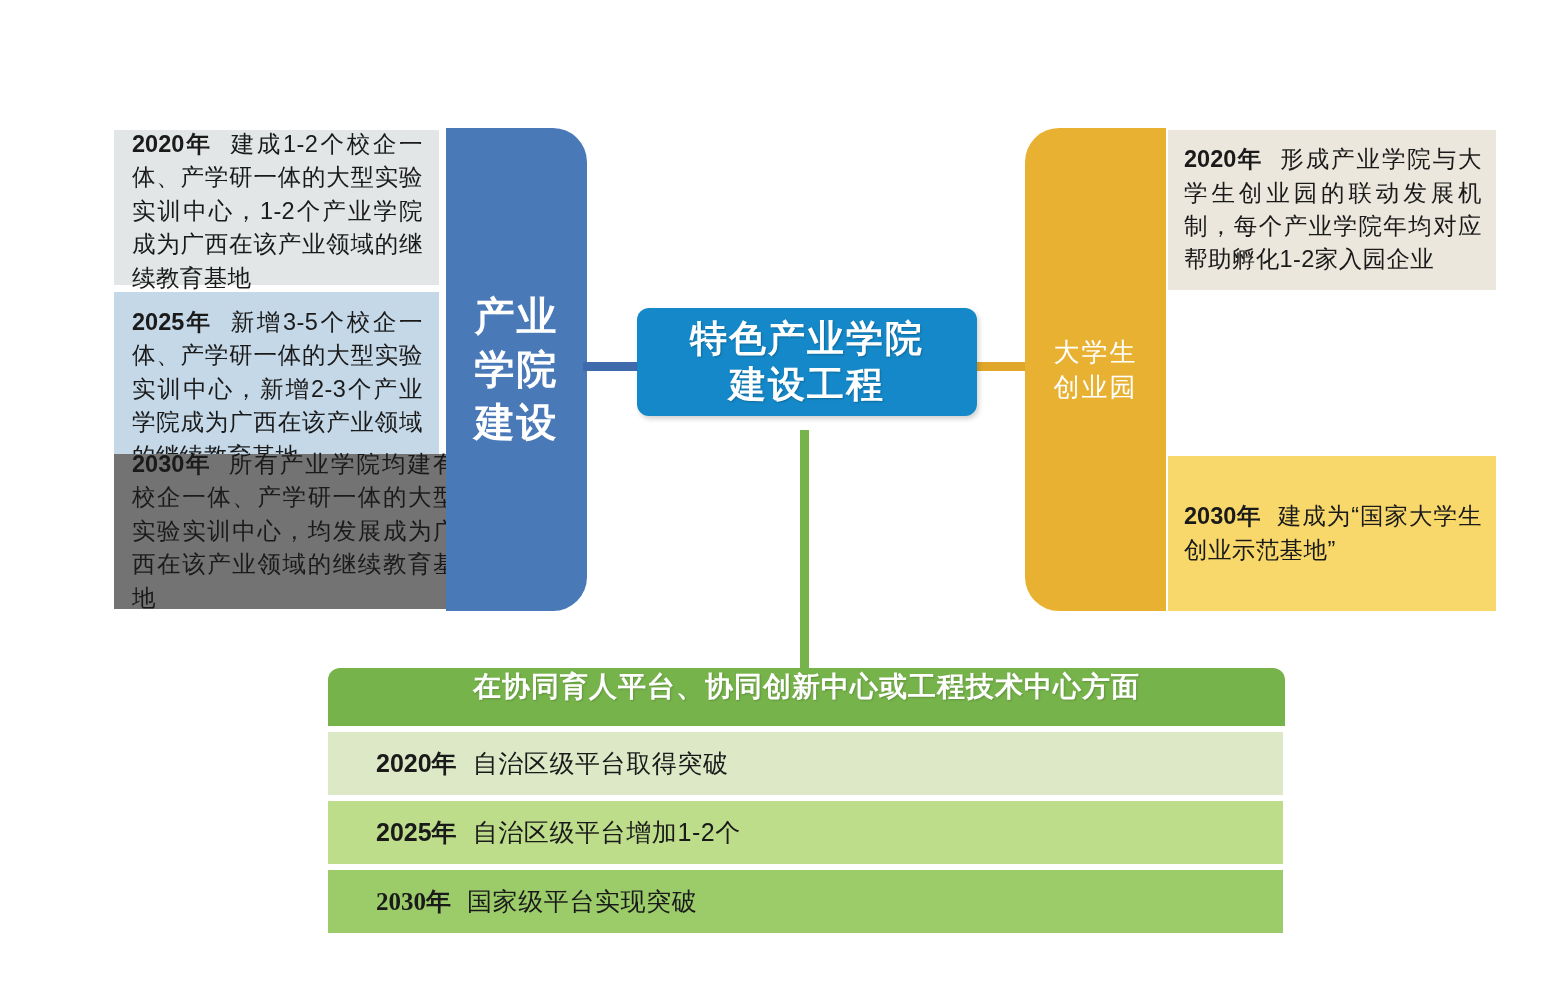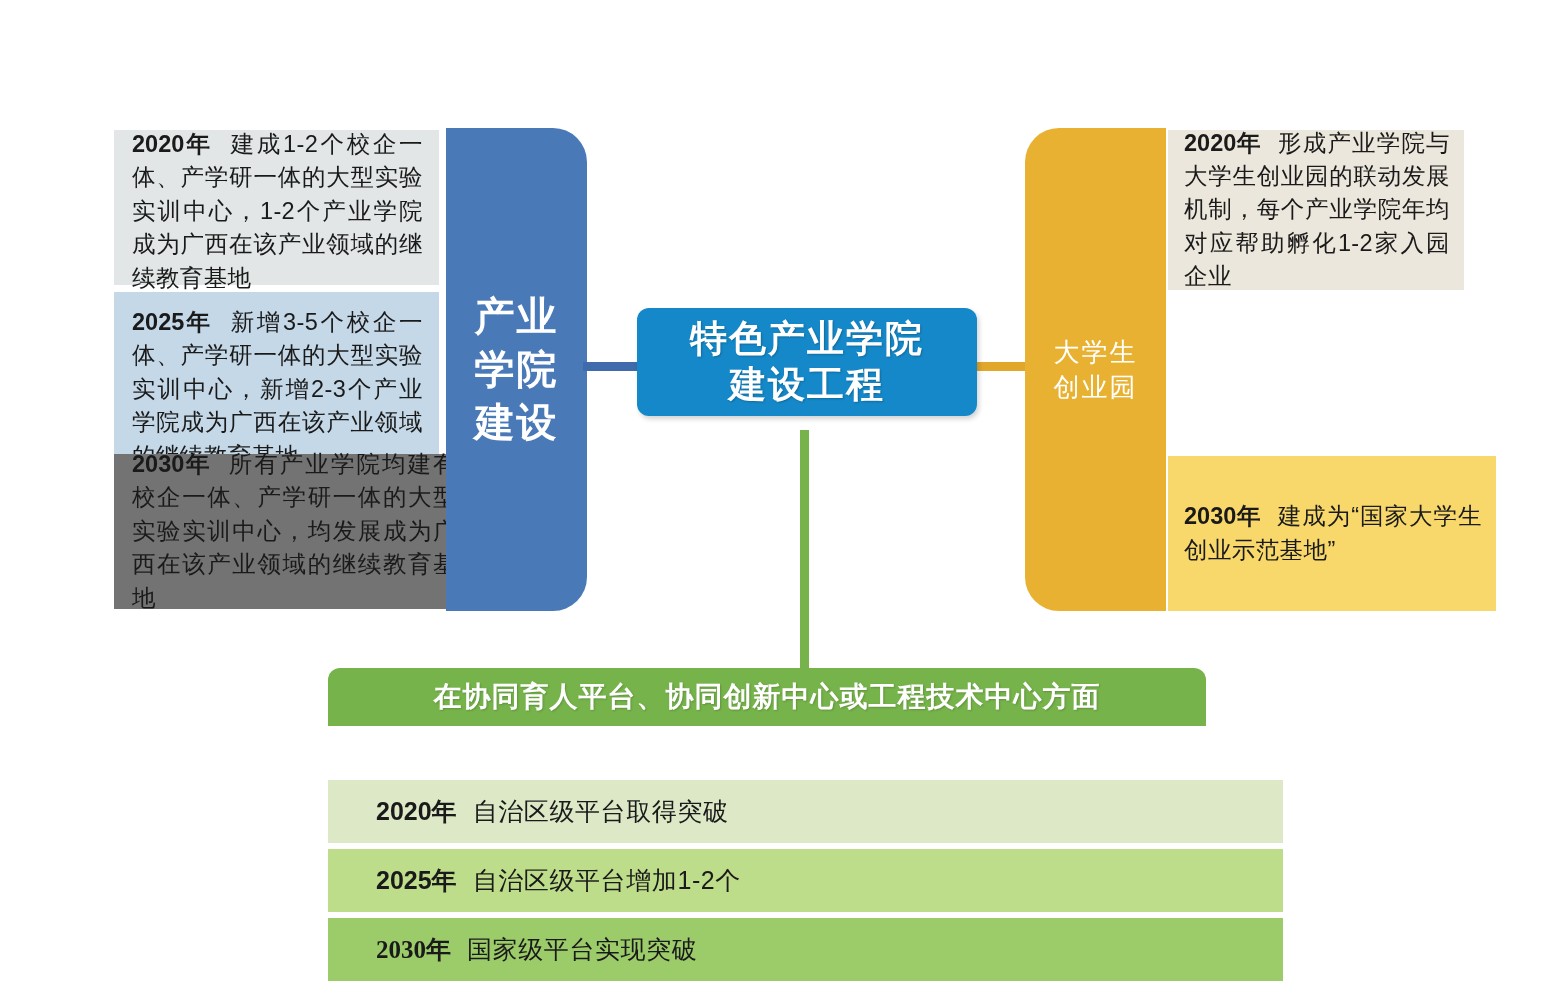--- a/index.html
+++ b/index.html
@@ -131,60 +131,58 @@
     font-weight: normal;
     font-size: 26px;
     line-height: 1.32;
     text-align: center;
     letter-spacing: 2px;
     white-space: pre-line;
   }
 
   
   #right-card-2020 {
-    left: 1168px; top: 130px; width: 296px; height: 160px;
+    left: 1168px; top: 130px; width: 328px; height: 160px;
     background: #ece7dc;
     padding: 10px 14px 10px 16px;
   }
   #right-card-2025 {
     left: 1168px; top: 294px; width: 328px; height: 158px;
     background: #f2e2ae;
     padding: 10px 14px 10px 16px;
   }
   #right-card-2030 {
     left: 1168px; top: 456px; width: 328px; height: 155px;
     background: #f8d86a;
     padding: 10px 14px 10px 16px;
   }
 
   
   #green-header {
     position: absolute;
-    left: 328px; top: 668px; width: 878px; height: 58px;
+    left: 328px; top: 668px; width: 957px; height: 58px;
     background: #76b34a;
     border-radius: 12px 12px 0 0;
     display: flex;
-    align-items: center;
     justify-content: center;
   }
   #green-header .gh-label {
     color: #ffffff;
     font-weight: bold;
     font-size: 28px;
     letter-spacing: 1px;
     text-shadow: 1px 1px 2px rgba(0,0,0,0.18);
   }
   .green-row {
     position: absolute;
     left: 328px; width: 955px; height: 63px;
     display: flex;
     align-items: center;
     box-sizing: border-box;
     padding-left: 48px;
-    margin-top: 48px;
   }
   .green-row .gr-text {
     font-size: 25px;
     letter-spacing: 0.6px;
   }
   #green-row-2020 { top: 732px; background: #dde9c6; }
   #green-row-2025 { top: 801px; background: #bedd8b; }
   #green-row-2030 { top: 870px; background: #9ccb6a; font-family: Liberation Serif, serif; }
 </style>
 </head>

